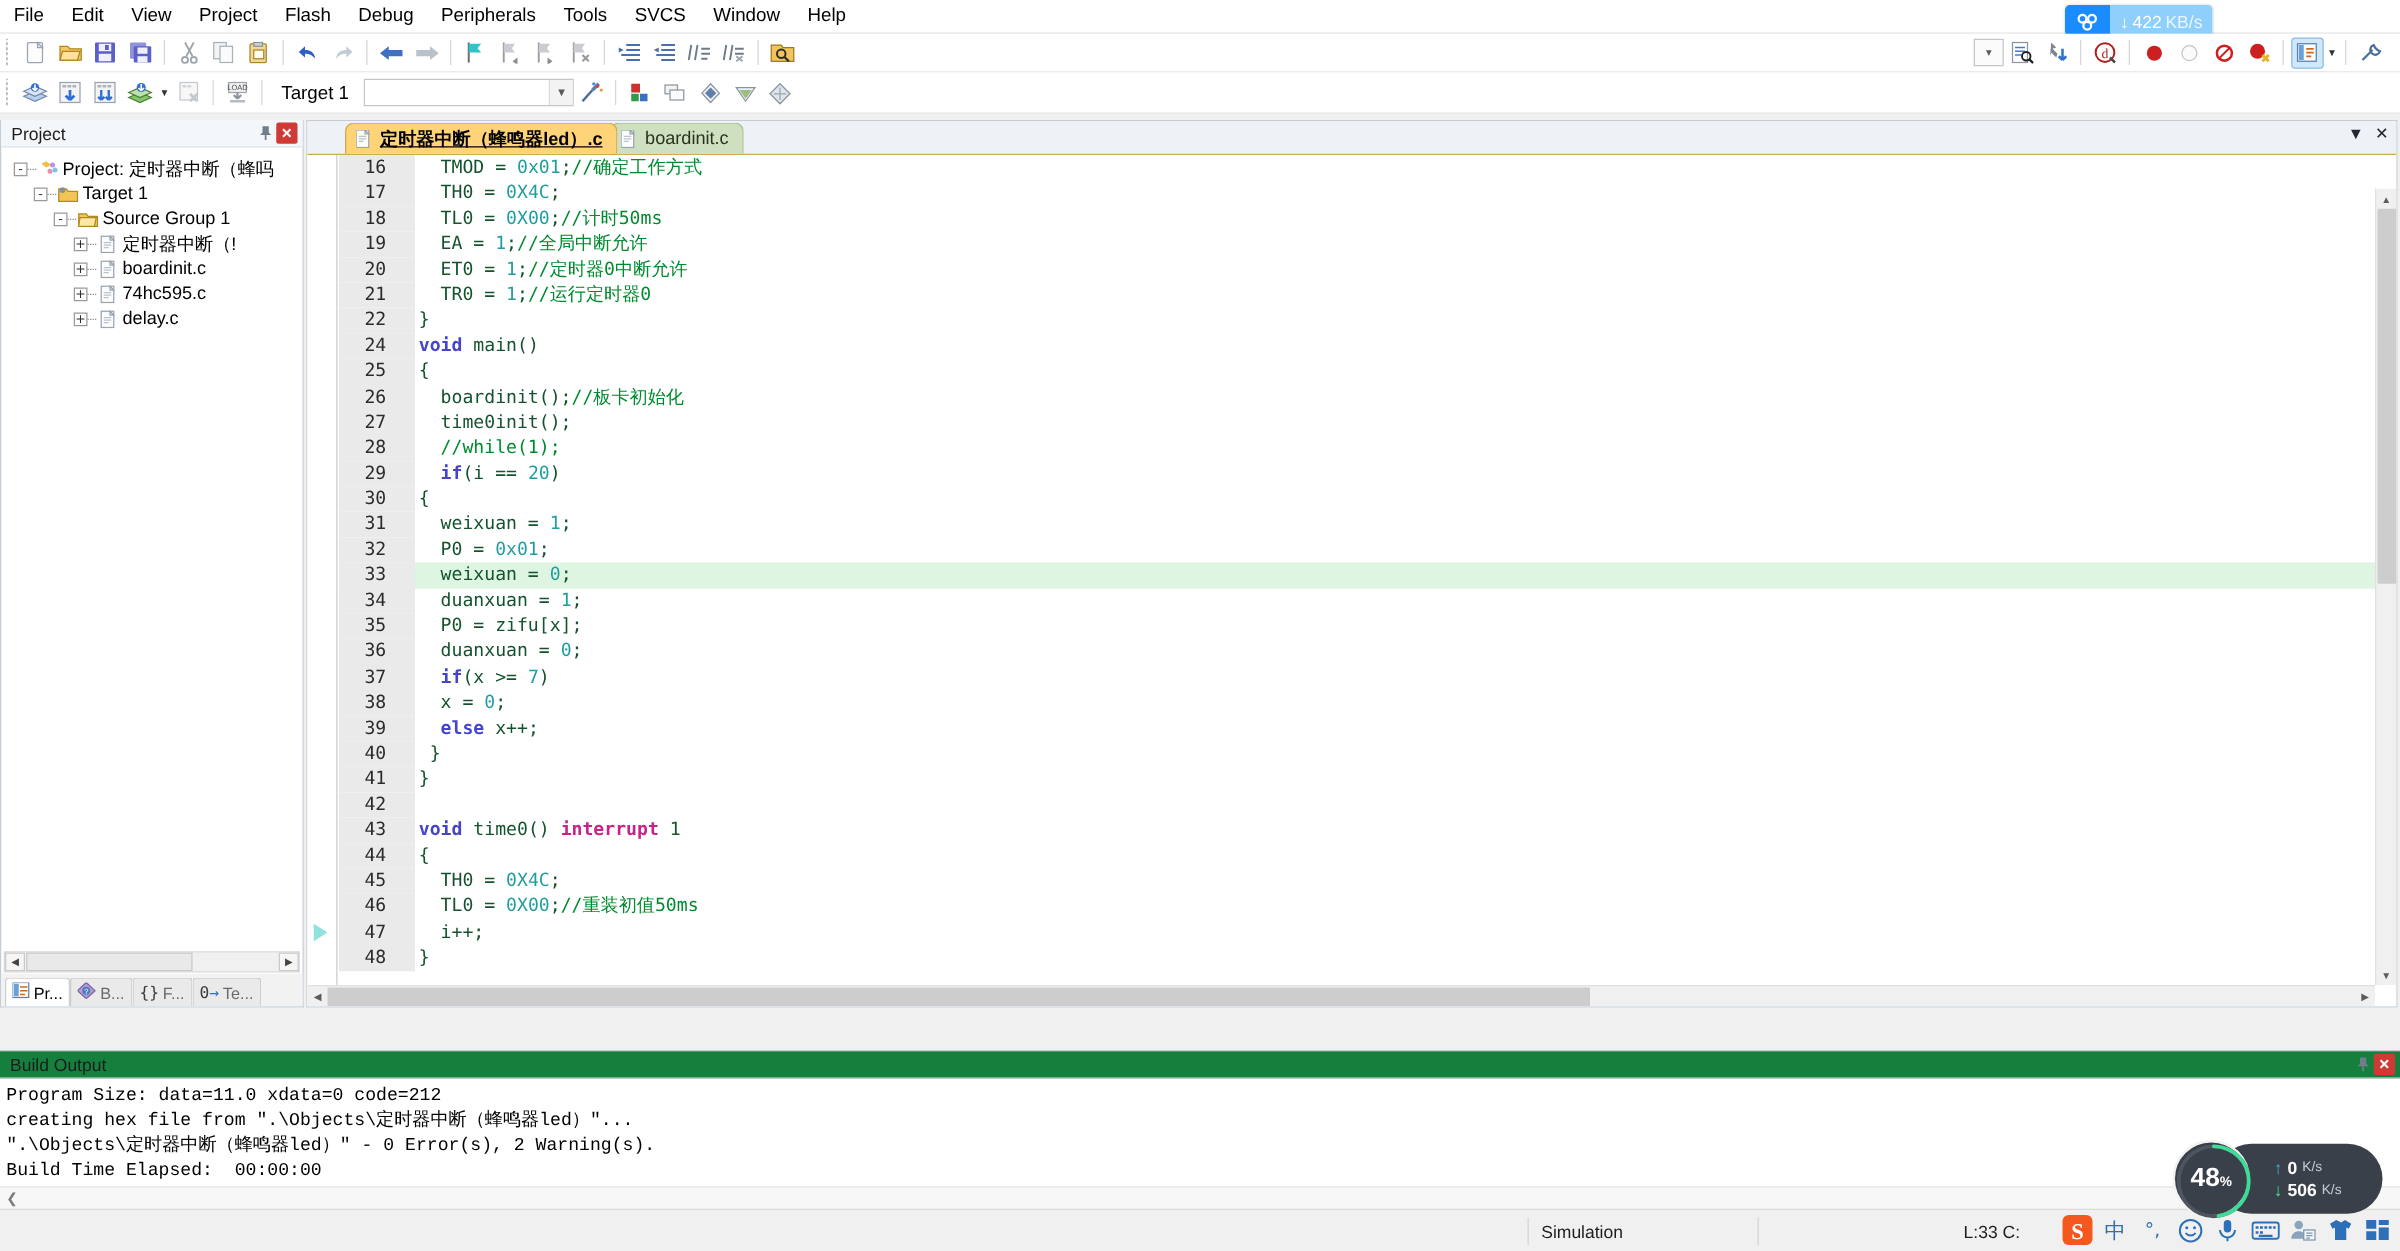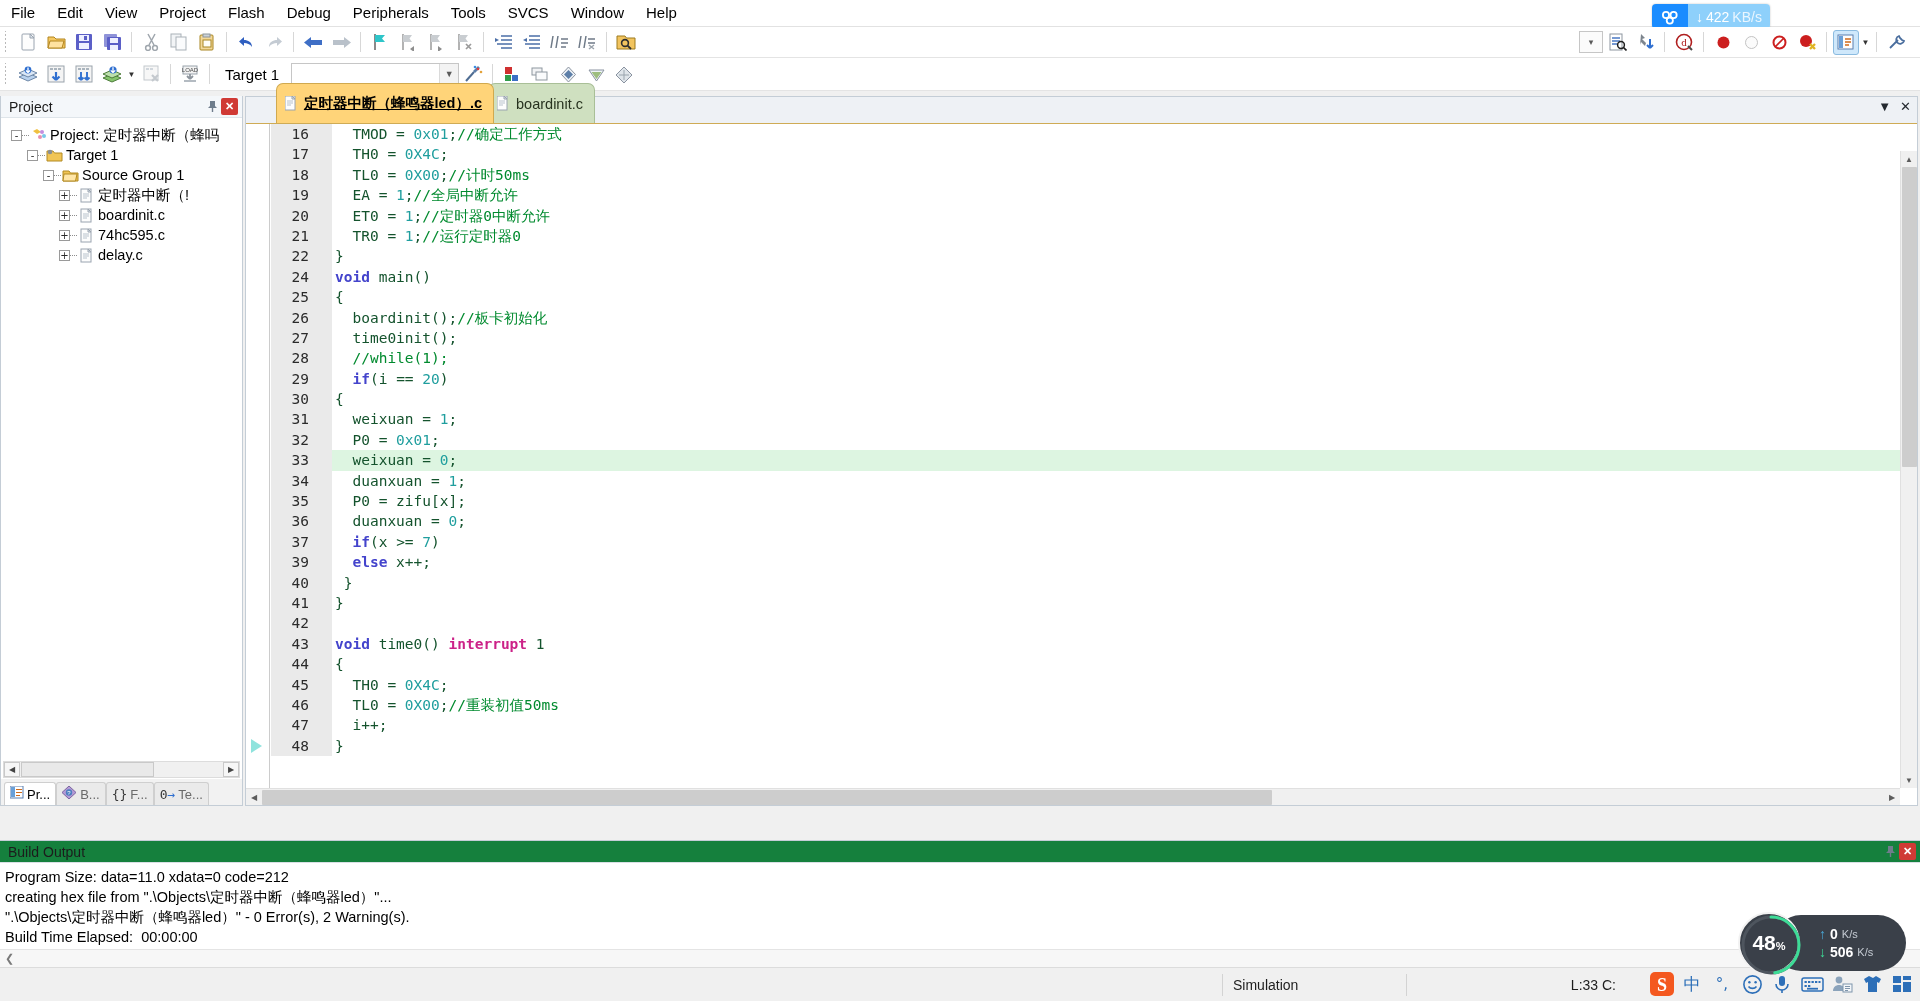--- a/index.html
+++ b/index.html
@@ -139,21 +139,21 @@
   
   .editor-wrap {
     position: absolute; left: 245px; top: 96px; width: 1673px; height: 710px;
     background: #ffffff; border: 1px solid #c4cdd6;
   }
   .tabstrip {
     height: 27px; background: #eef1f5; position: relative;
     border-bottom: 1px solid #cfab55; display: flex; align-items: flex-end;
   }
   .etab {
-    height: 40px; display: flex; align-items: center; gap: 6px;
+    height: 25px; display: flex; align-items: center; gap: 6px;
     padding: 0 11px 0 8px; font-size: 14.5px; cursor: default;
     border: 1px solid #b9b9b9; border-bottom: none;
     border-radius: 7px 7px 0 0; margin-right: -6px; position: relative;
     white-space: nowrap;
   }
   .etab.active { background: #ffd479; border-color: #d0a94f; z-index: 3; color: #000; font-weight: bold; }
   .etab.active .etab-name { text-decoration: underline; }
   .etab.inactive { background: #cfe0c0; border-color: #a9bf97; color: #28331f; z-index: 1; }
   .etab .doc-ico { width: 13px; height: 15px; flex: none; }
   .tabstrip-right {
@@ -213,21 +213,21 @@
   .build-panel {
     position: absolute; left: 0; top: 840px; width: 1920px; height: 127px;
     background: #ffffff; border-top: 1px solid #c4cdd6;
   }
   .build-title {
     height: 22px; background: #15803d; display: flex; align-items: center;
     padding: 0 4px 0 8px; font-size: 14px; color: #1c1c1c; border-bottom: 1px solid #d9dfe5;
   }
   .build-body {
     position: absolute; top: 23px; left: 0; right: 0; bottom: 19px;
-    font-family: Liberation Sans, sans-serif; font-size: 14.5px; line-height: 20px;
+    font-family: Liberation Mono, monospace; font-size: 14.5px; line-height: 20px;
     color: #000; padding: 3px 0 0 5px; white-space: pre; overflow: hidden;
   }
   .build-hscroll {
     position: absolute; left: 0; right: 0; bottom: 0; height: 18px;
     background: #f7f7f7; border-top: 1px solid #e4e4e4; display: flex; align-items: center;
     padding-left: 5px; font-size: 11px; color: #7a7a7a;
   }
 
   
   .statusbar {
@@ -850,20 +850,21 @@
           <div class="cline"><span class="lnum">28</span><span class="ctext"><span class="cm">  //while(1);</span></span></div>
           <div class="cline"><span class="lnum">29</span><span class="ctext"><span class="id">  </span><span class="k">if</span><span class="id">(i == </span><span class="num">20</span><span class="id">)</span></span></div>
           <div class="cline"><span class="lnum">30</span><span class="ctext"><span class="id">{</span></span></div>
           <div class="cline"><span class="lnum">31</span><span class="ctext"><span class="id">  weixuan = </span><span class="num">1</span><span class="id">;</span></span></div>
           <div class="cline"><span class="lnum">32</span><span class="ctext"><span class="id">  P0 = </span><span class="num">0x01</span><span class="id">;</span></span></div>
           <div class="cline hl"><span class="lnum">33</span><span class="ctext"><span class="id">  weixuan = </span><span class="num">0</span><span class="id">;</span></span></div>
           <div class="cline"><span class="lnum">34</span><span class="ctext"><span class="id">  duanxuan = </span><span class="num">1</span><span class="id">;</span></span></div>
           <div class="cline"><span class="lnum">35</span><span class="ctext"><span class="id">  P0 = zifu[x];</span></span></div>
           <div class="cline"><span class="lnum">36</span><span class="ctext"><span class="id">  duanxuan = </span><span class="num">0</span><span class="id">;</span></span></div>
           <div class="cline"><span class="lnum">37</span><span class="ctext"><span class="id">  </span><span class="k">if</span><span class="id">(x &gt;= </span><span class="num">7</span><span class="id">)</span></span></div>
+          <div class="cline"><span class="lnum">38</span><span class="ctext"><span class="id">  x = </span><span class="num">0</span><span class="id">;</span></span></div>
           <div class="cline"><span class="lnum">39</span><span class="ctext"><span class="id">  </span><span class="k">else</span><span class="id"> x++;</span></span></div>
           <div class="cline"><span class="lnum">40</span><span class="ctext"><span class="id"> }</span></span></div>
           <div class="cline"><span class="lnum">41</span><span class="ctext"><span class="id">}</span></span></div>
           <div class="cline"><span class="lnum">42</span><span class="ctext"></span></div>
           <div class="cline"><span class="lnum">43</span><span class="ctext"><span class="k">void</span><span class="id"> time0() </span><span class="kw2">interrupt</span><span class="id"> 1</span></span></div>
           <div class="cline"><span class="lnum">44</span><span class="ctext"><span class="id">{</span></span></div>
           <div class="cline"><span class="lnum">45</span><span class="ctext"><span class="id">  TH0 = </span><span class="num">0X4C</span><span class="id">;</span></span></div>
           <div class="cline"><span class="lnum">46</span><span class="ctext"><span class="id">  TL0 = </span><span class="num">0X00</span><span class="id">;</span><span class="cm">//重装初值50ms</span></span></div>
           <div class="cline"><span class="lnum">47</span><span class="ctext"><span class="id">  i++;</span></span></div>
           <div class="cline"><span class="lnum">48</span><span class="ctext"><span class="id">}</span></span></div>

